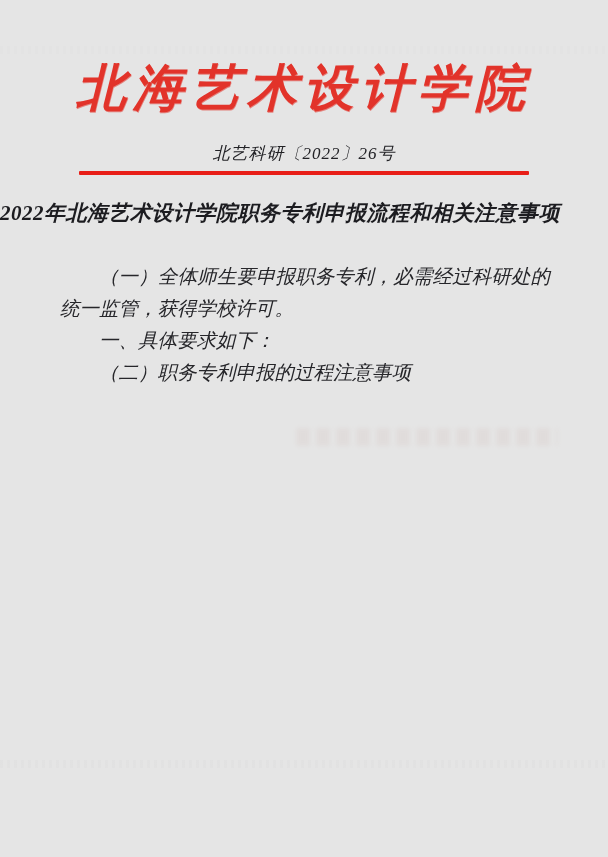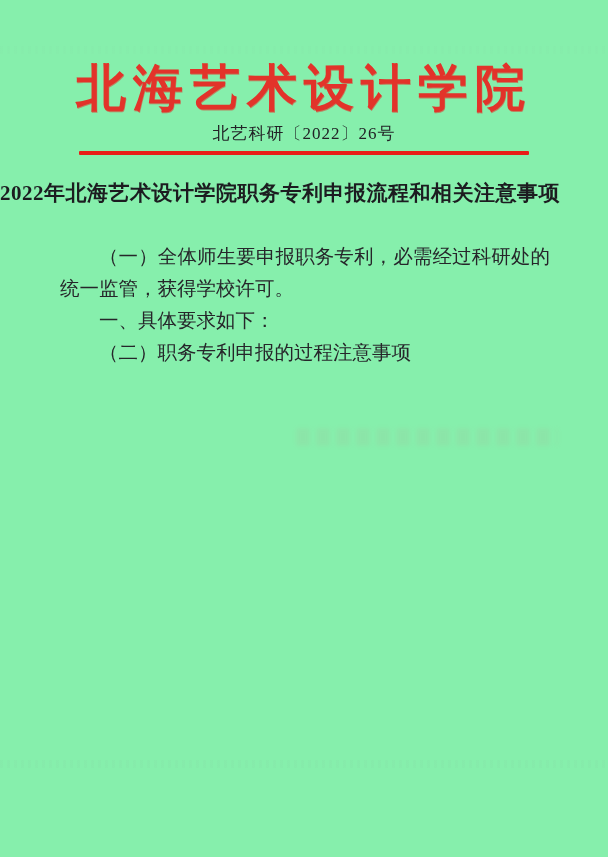--- a/index.html
+++ b/index.html
@@ -5,24 +5,25 @@
   html, body {
     margin: 0;
     padding: 0;
     background: #ffffff;
   }
   .page {
     position: relative;
     width: 608px;
     height: 857px;
     margin: 0 auto;
-    background: #86efac;
+    background: #e5e5e5;
     overflow: hidden;
     font-family: "Liberation Serif", "DejaVu Serif", serif;
     color: #26262a;
+    font-style: italic;
   }
   
   .scan-streak {
     position: absolute;
     left: 0;
     width: 100%;
     height: 8px;
     background: repeating-linear-gradient(
       90deg,
       rgba(120,120,125,0.10) 0 3px,
@@ -39,21 +40,21 @@
     text-align: center;
     font-size: 50px;
     font-weight: 700;
     letter-spacing: 7px;
     color: #e2332a;
     text-shadow: 0.5px 0.5px 0 rgba(226,51,42,0.55);
     line-height: 1.2;
     white-space: nowrap;
   }
   .doc-number {
-    margin-top: 4px;
+    margin-top: 24px;
     text-align: center;
     font-size: 17px;
     letter-spacing: 1px;
     color: #222226;
   }
   .red-rule {
     width: 450px;
     height: 4px;
     margin: 6px auto 0 auto;
     background: #e81e17;

